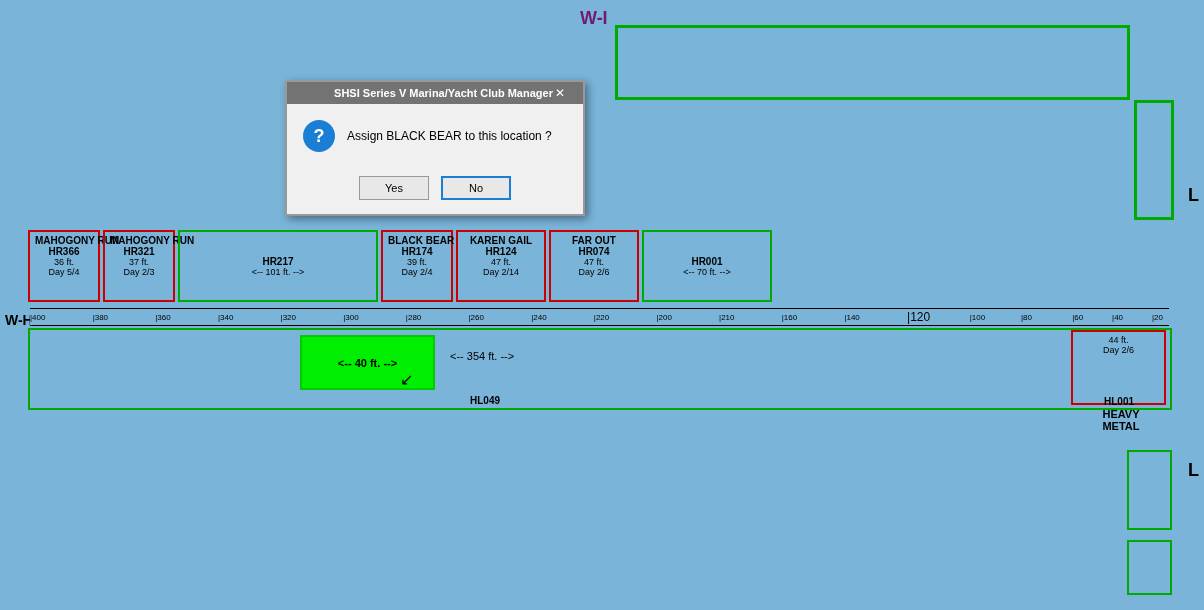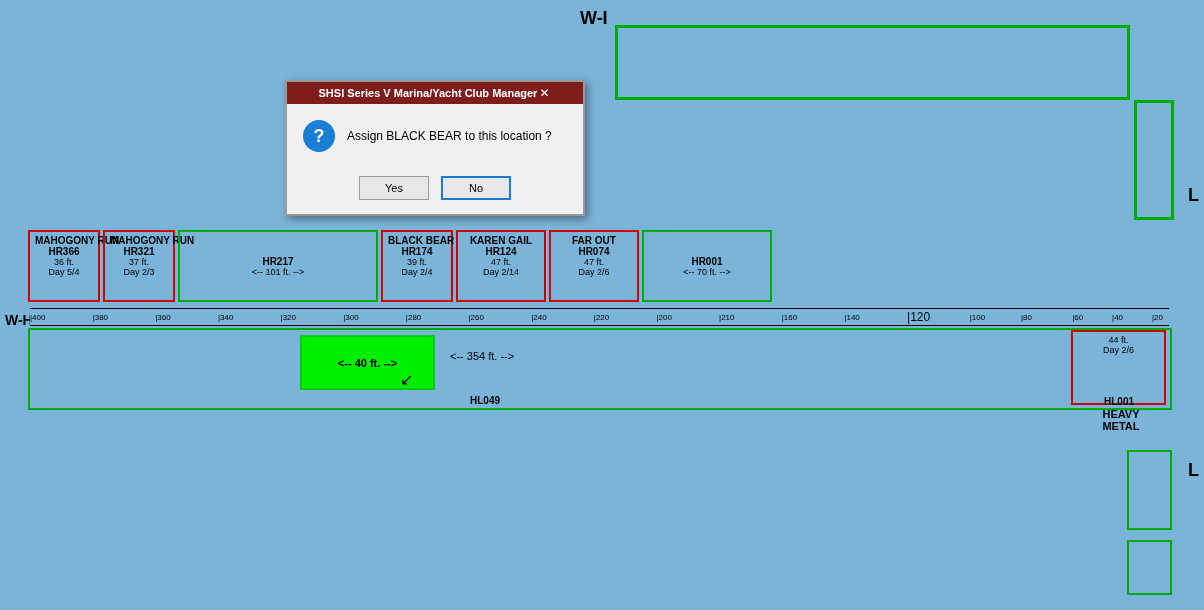--- a/index.html
+++ b/index.html
@@ -21,21 +21,21 @@
       background: #7ab4d8;
     }
 
     
     .label-wi {
       position: absolute;
       top: 8px;
       left: 580px;
       font-size: 18px;
       font-weight: bold;
-      color: #000000;
+      color: #701a75;
     }
 
     
     .label-l-top {
       position: absolute;
       top: 185px;
       right: 5px;
       font-size: 18px;
       font-weight: bold;
       color: #000;
@@ -122,28 +122,28 @@
       top: 80px;
       left: 285px;
       width: 300px;
       background: #f0f0f0;
       border: 2px solid #999;
       box-shadow: 3px 3px 8px rgba(0,0,0,0.4);
       pointer-events: all;
     }
 
     .dialog-titlebar {
-      background: #7f1d1d;
+      background: #737373;
       color: white;
-      padding: 4px 4px;
+      padding: 4px 16px;
       font-size: 11px;
       font-weight: bold;
       display: flex;
       align-items: center;
-      justify-content: center;
+      justify-content: flex-end;
     }
 
     .dialog-close {
       cursor: pointer;
       font-size: 12px;
       color: white;
       border: none;
       background: none;
       padding: 0 2px;
     }

